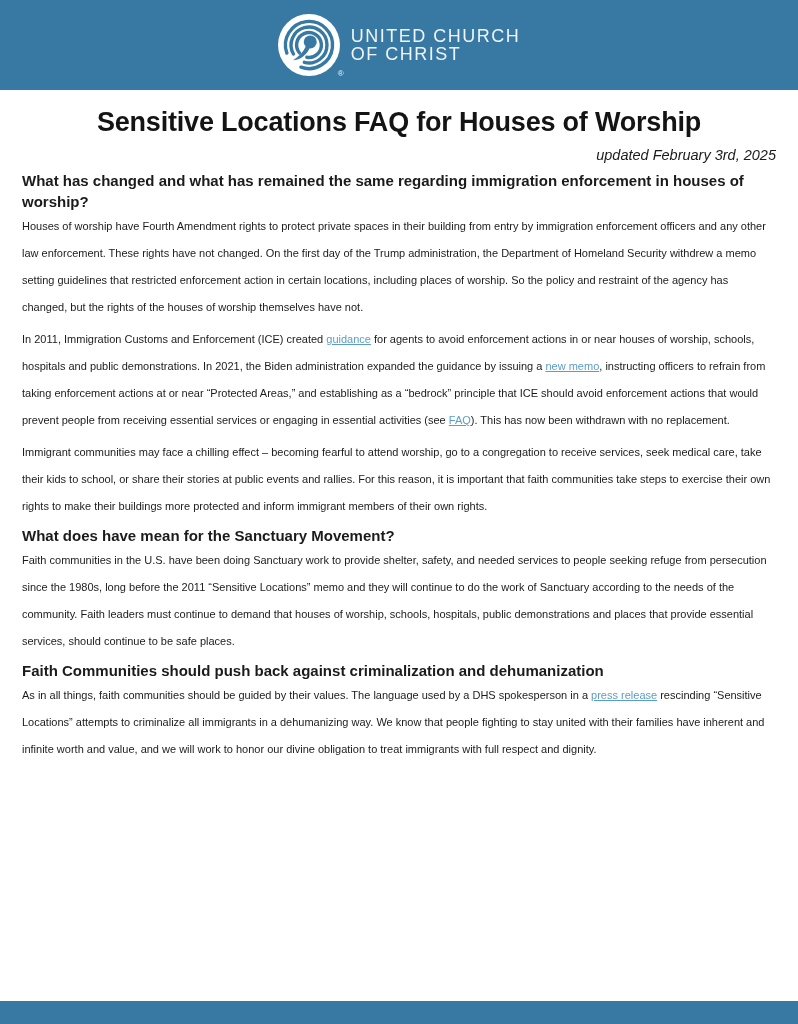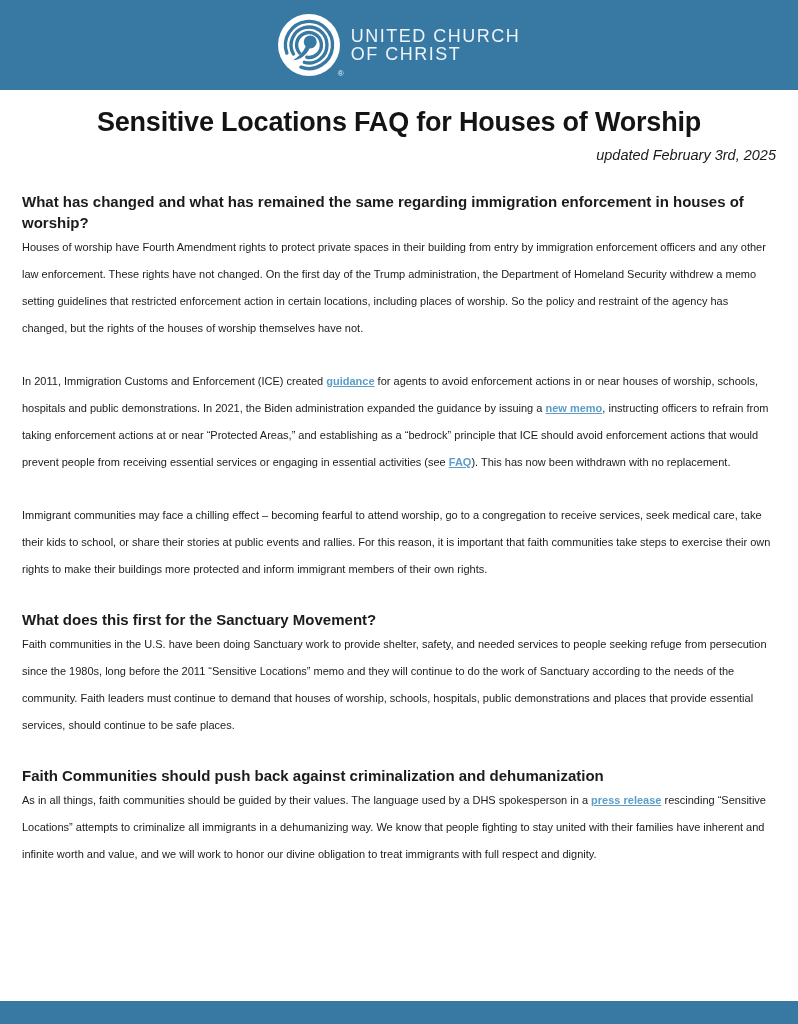--- a/index.html
+++ b/index.html
@@ -56,36 +56,35 @@
     letter-spacing: -0.2px;
     color: #141414;
   }
   .subline {
     text-align: right;
     font-style: italic;
     font-size: 14.5px;
     line-height: 19px;
     margin: 0;
   }
-  .section { margin-top: 26px; }
+  .section { margin-top: 5px; }
   .section h2 {
     font-size: 15px;
     font-weight: bold;
     line-height: 21px;
     margin: 0 0 1px 0;
   }
   .section p {
     font-size: 11px;
     line-height: 27px;
     margin: 0;
   }
   .doclink {
     color: var(--link-blue);
     text-decoration: underline;
-    font-weight: bold;
   }
 
   
   .bottombar {
     position: absolute;
     left: 0; right: 0; bottom: 0;
     height: 23px;
     background: var(--header-blue);
   }
 </style>
@@ -122,21 +121,21 @@
           <h2>What has changed and what has remained the same regarding immigration enforcement in houses of worship?</h2>
           <p><span>Houses of worship have Fourth Amendment rights to protect private spaces in their building from entry by immigration enforcement officers and any other law enforcement. These rights have not changed. On the first day of the Trump administration, the Department of Homeland Security withdrew a memo setting guidelines that restricted enforcement action in certain locations, including places of worship. So the policy and restraint of the agency has changed, but the rights of the houses of worship themselves have not.</span></p>
         </div>
         <div class="section">
           <p><span>In 2011, Immigration Customs and Enforcement (ICE) created </span><a href="#" class="doclink">guidance</a><span> for agents to avoid enforcement actions in or near houses of worship, schools, hospitals and public demonstrations. In 2021, the Biden administration expanded the guidance by issuing a </span><a href="#" class="doclink">new memo</a><span>, instructing officers to refrain from taking enforcement actions at or near “Protected Areas,” and establishing as a “bedrock” principle that ICE should avoid enforcement actions that would prevent people from receiving essential services or engaging in essential activities (see </span><a href="#" class="doclink">FAQ</a><span>). This has now been withdrawn with no replacement.</span></p>
         </div>
         <div class="section">
           <p><span>Immigrant communities may face a chilling effect – becoming fearful to attend worship, go to a congregation to receive services, seek medical care, take their kids to school, or share their stories at public events and rallies. For this reason, it is important that faith communities take steps to exercise their own rights to make their buildings more protected and inform immigrant members of their own rights.</span></p>
         </div>
         <div class="section">
-          <h2>What does this first for the Sanctuary Movement?</h2>
+          <h2>What does have mean for the Sanctuary Movement?</h2>
           <p><span>Faith communities in the U.S. have been doing Sanctuary work to provide shelter, safety, and needed services to people seeking refuge from persecution since the 1980s, long before the 2011 “Sensitive Locations” memo and they will continue to do the work of Sanctuary according to the needs of the community. Faith leaders must continue to demand that houses of worship, schools, hospitals, public demonstrations and places that provide essential services, should continue to be safe places.</span></p>
         </div>
         <div class="section">
           <h2>Faith Communities should push back against criminalization and dehumanization</h2>
           <p><span>As in all things, faith communities should be guided by their values. The language used by a DHS spokesperson in a </span><a href="#" class="doclink">press release</a><span> rescinding “Sensitive Locations” attempts to criminalize all immigrants in a dehumanizing way. We know that people fighting to stay united with their families have inherent and infinite worth and value, and we will work to honor our divine obligation to treat immigrants with full respect and dignity.</span></p>
         </div>
       </div>
   </main>
 
   <footer class="bottombar"></footer>

